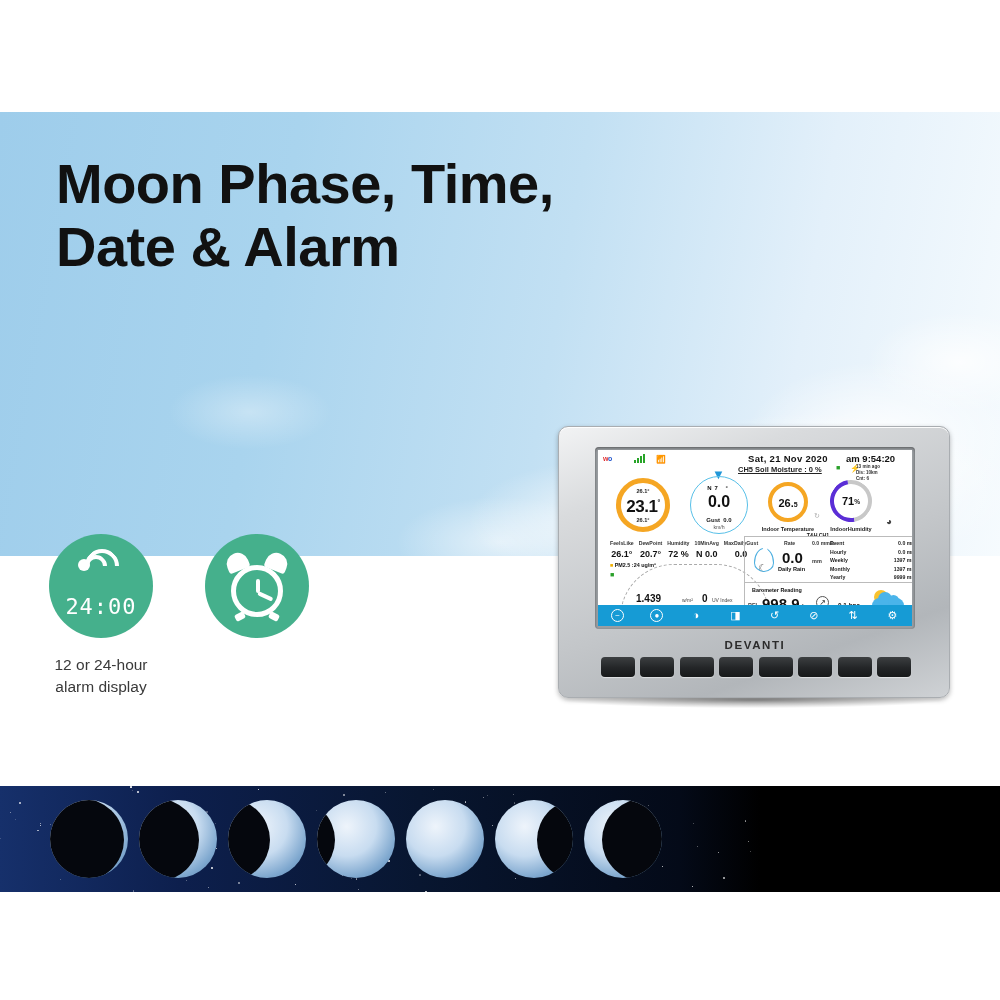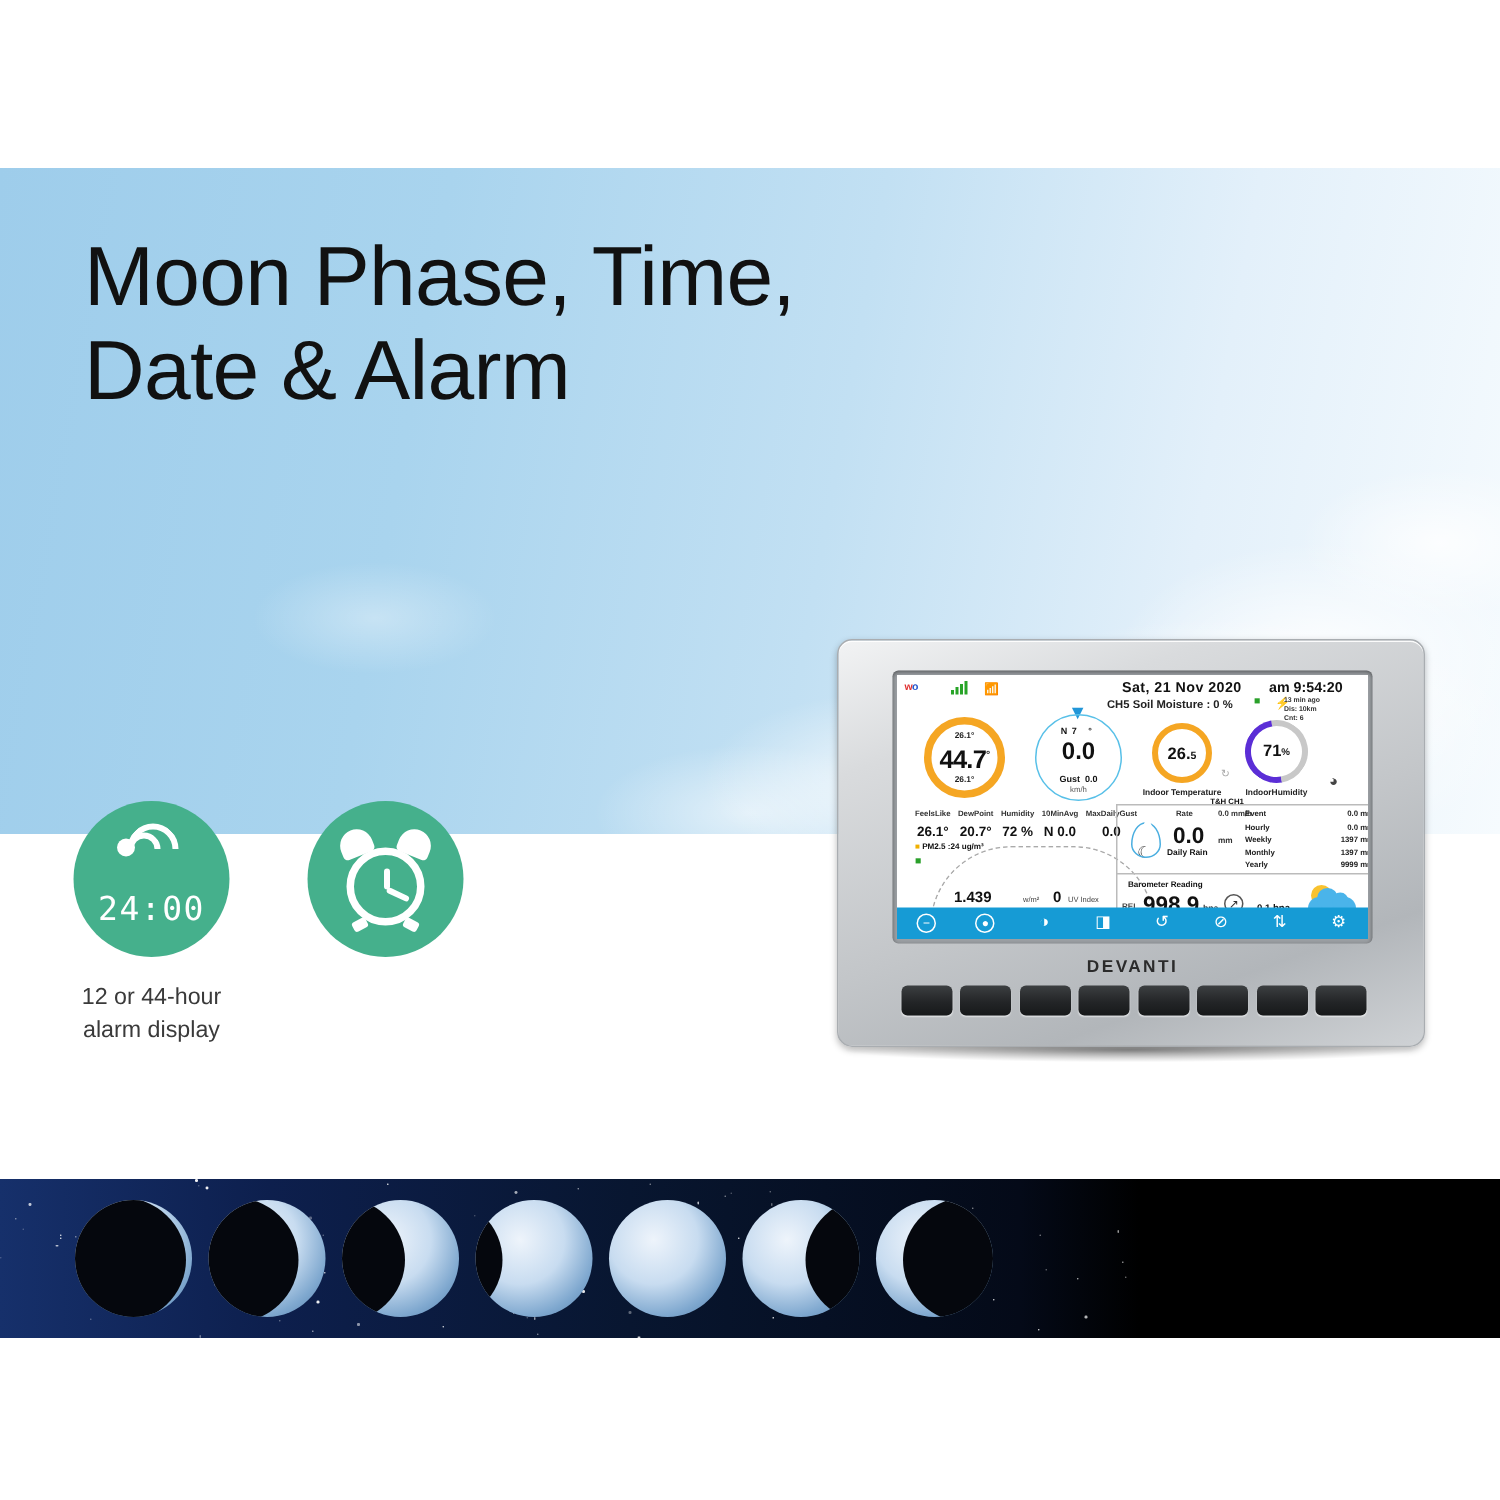--- a/index.html
+++ b/index.html
@@ -29,21 +29,21 @@
       radial-gradient(ellipse 200px 90px at 600px 120px, rgba(255,255,255,0.7) 0%, rgba(255,255,255,0) 66%);
   }
   .white-band {
     position: absolute; left: 0; top: 556px; width: 1000px; height: 222px;
     background: #ffffff;
   }
 
   
   .headline {
     position: absolute; left: 56px; top: 152px; width: 620px;
-    font-size: 56px; font-weight: normal; line-height: 1.13;
+    font-size: 56px; font-weight: bold; line-height: 1.13;
     color: #111111; letter-spacing: -0.5px;
   }
 
   
   .features {
     position: absolute; left: 46px; top: 534px; width: 470px;
     display: flex; gap: 46px;
   }
   .feature { width: 110px; text-align: center; }
   .fcircle {
@@ -173,21 +173,21 @@
     position: absolute; left: 58px; top: 5px; font-size: 8px; color: #9aa0a6;
   }
   .sc-date {
     position: absolute; left: 150px; top: 3px; font-size: 9.5px; font-weight: bold;
     color: #111; letter-spacing: 0.3px;
   }
   .sc-time {
     position: absolute; left: 248px; top: 3px; font-size: 9.5px; font-weight: bold; color: #111;
   }
   .sc-soil {
-    position: absolute; left: 140px; top: 15px; font-size: 7.5px; font-weight: bold; color: #222;
+    position: absolute; left: 140px; top: 15px; font-size: 7.5px; font-weight: bold; color: #222; text-decoration: underline;
   }
   .sc-light {
     position: absolute; left: 258px; top: 14px; font-size: 4.6px; color: #333; line-height: 1.35;
     text-align: left; font-weight: bold;
   }
   .batt-ic {
     position: absolute; left: 238px; top: 14px; font-size: 7px; color: #2aa02a;
   }
   .bolt-ic {
     position: absolute; left: 252px; top: 14px; font-size: 8px; color: #f5c400;
@@ -410,21 +410,21 @@
   <div class="feature">
     <div class="fcircle">
       <div class="ic24">
         <div class="dot"></div>
         <div class="arc a1"></div>
         <div class="arc a2"></div>
         <div class="digits">24:00</div>
       </div>
     </div>
     <div class="fcaption">
-      <span>12 or 44-hour</span>
+      <span>12 or 24-hour</span>
       <span>alarm display</span>
     </div>
   </div>
 
 
   <div class="feature">
     <div class="fcircle">
       <div class="icalarm">
         <div class="bell bl"></div>
         <div class="bell br"></div>
@@ -460,21 +460,21 @@
         <div class="batt-ic">■</div>
         <div class="bolt-ic">⚡</div>
         <div class="sc-light">
           <div>13 min ago</div>
           <div>Dis: 10km</div>
           <div>Cnt: 6</div>
         </div>
 
         <div class="gauge-ring g-temp">
           <div class="hi">26.1°</div>
-          <div class="big"><span>44.7</span><span class="deg">°</span></div>
+          <div class="big"><span>23.1</span><span class="deg">°</span></div>
           <div class="lo">26.1°</div>
         </div>
 
         <div class="wind-arrow">▼</div>
         <div class="gauge-ring g-wind">
           <div class="dir"><span>N</span><span>7 °</span></div>
           <div class="big">0.0</div>
           <div class="gust"><span>Gust</span>&nbsp;&nbsp;<span>0.0</span></div>
           <div class="unit">km/h</div>
         </div>

